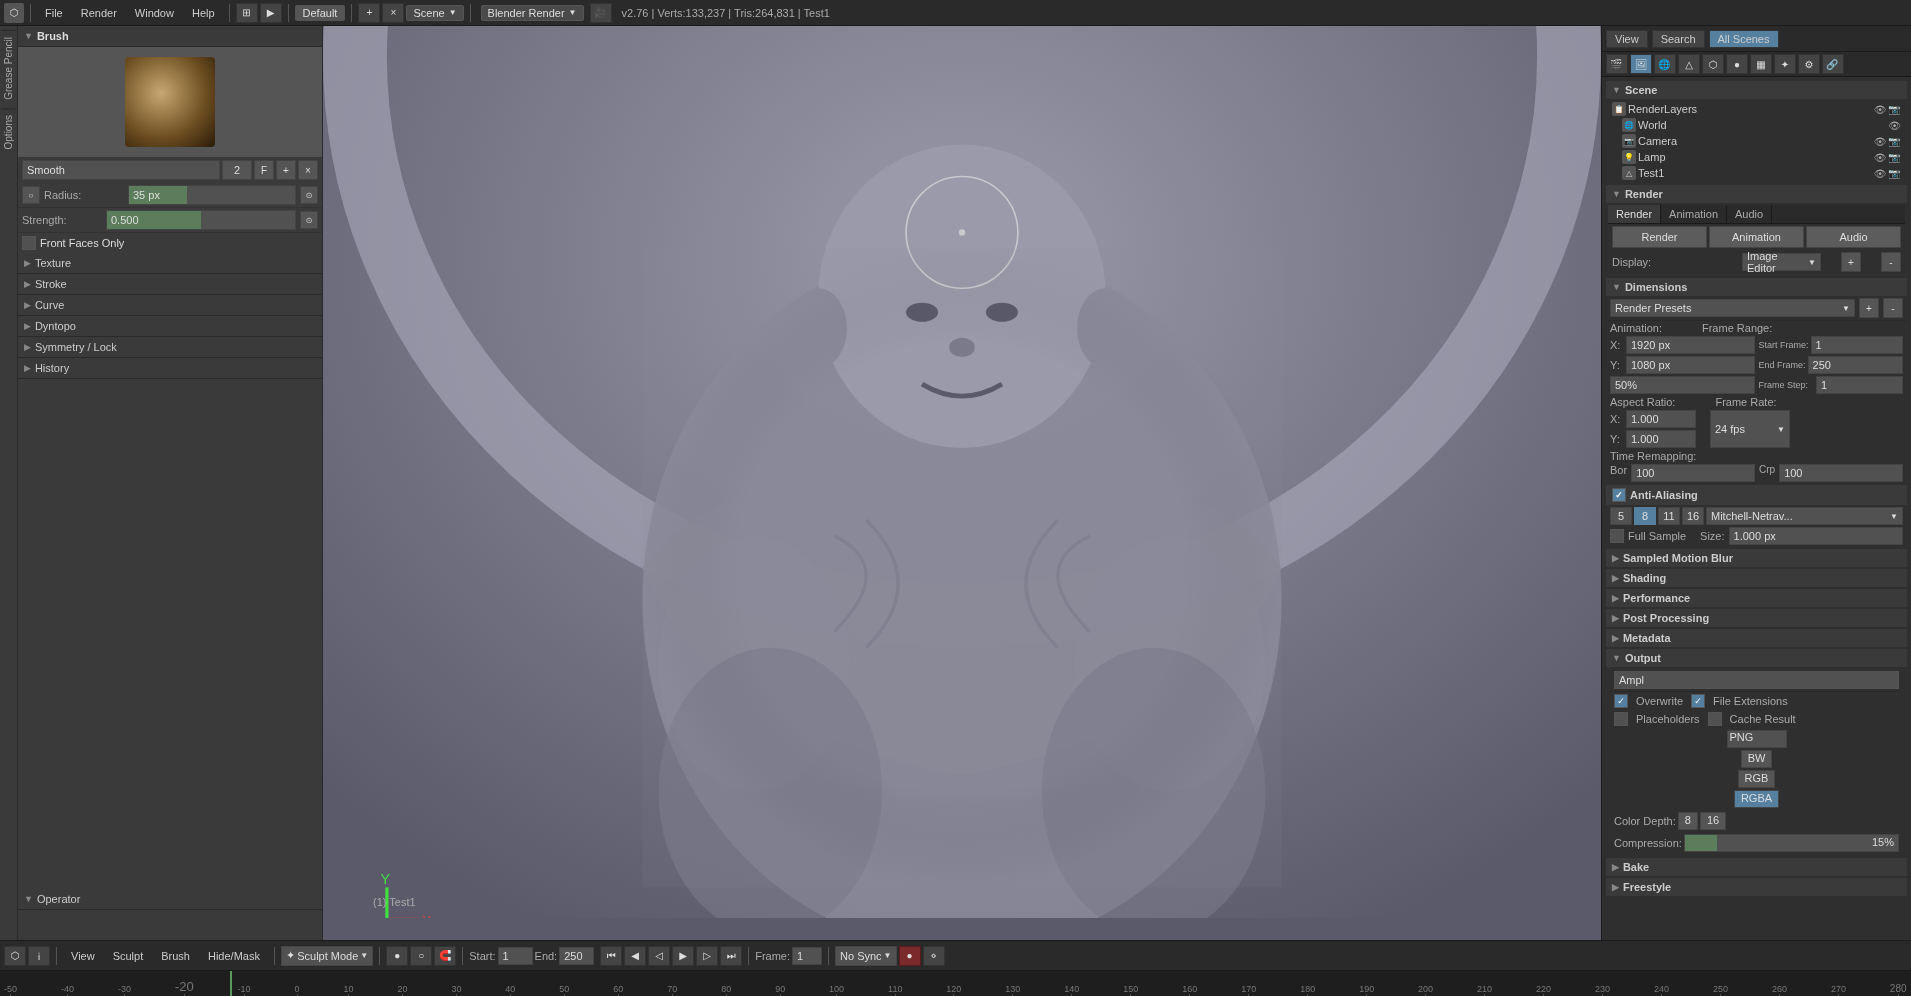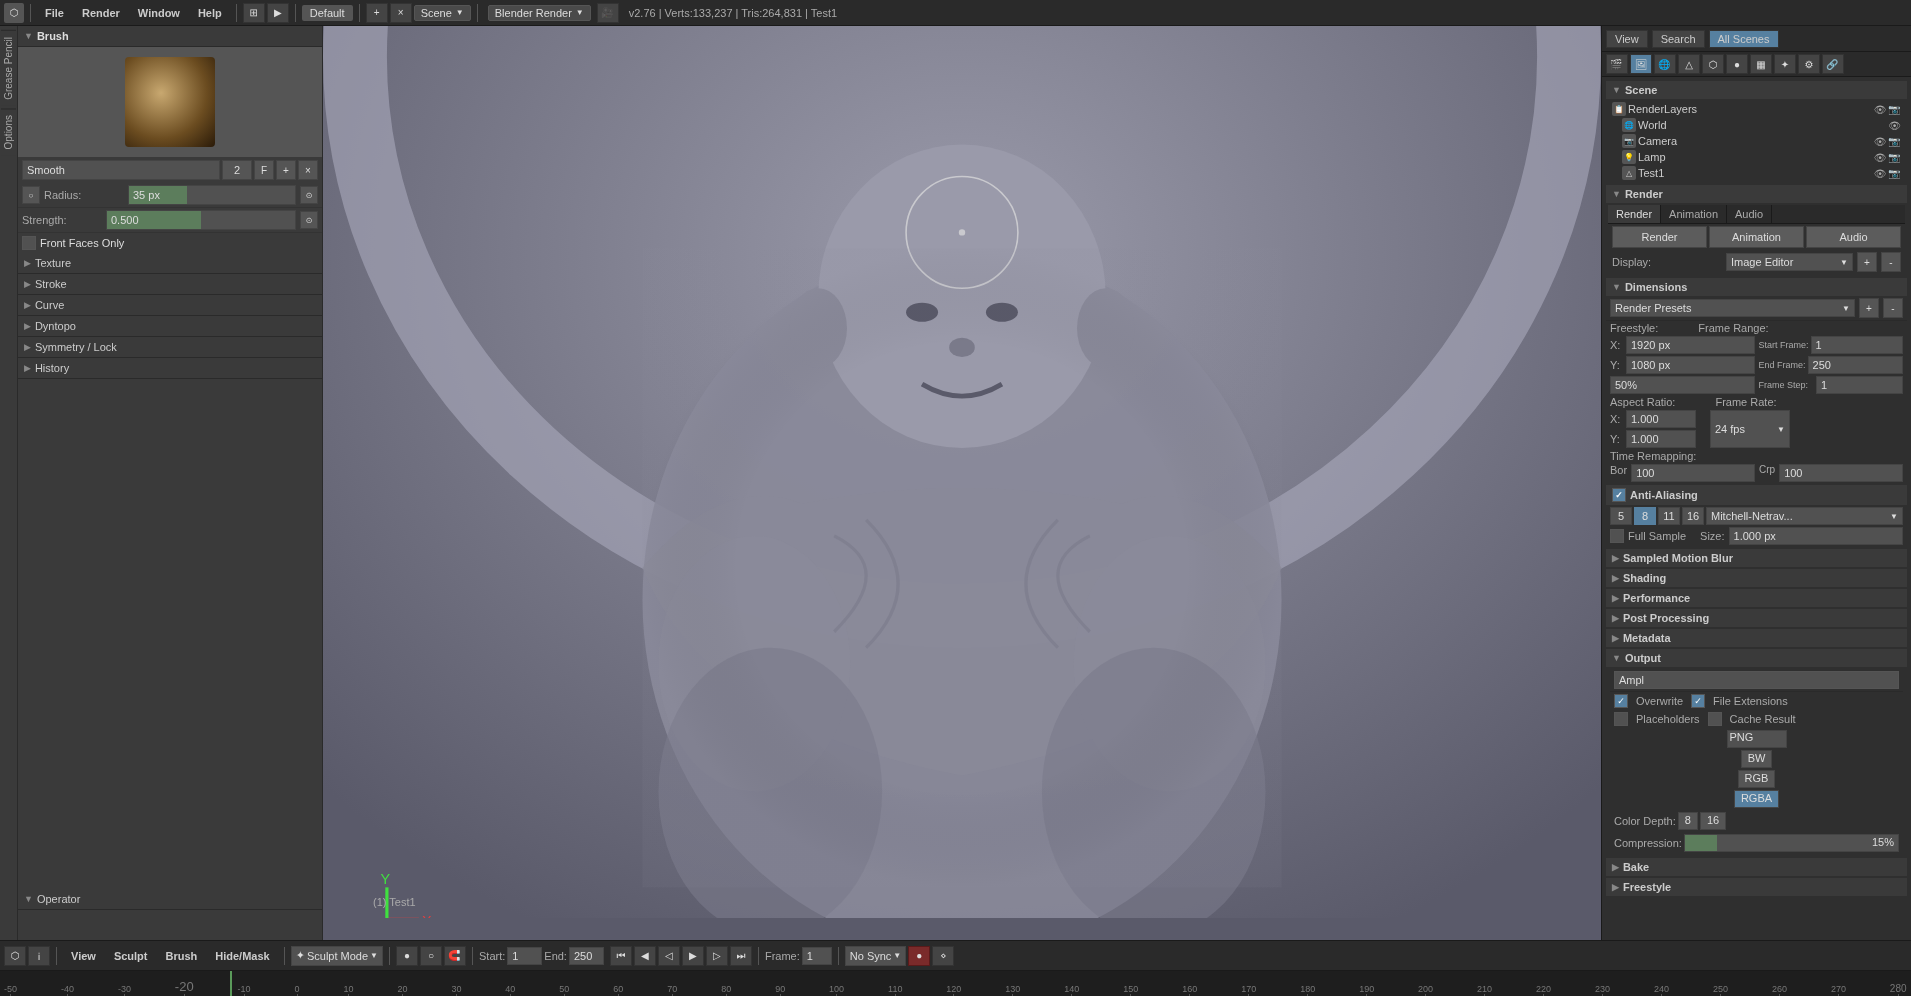--- a/index.html
+++ b/index.html
@@ -29,21 +29,20 @@
       background: #555;
       border-radius: 2px;
       display: flex; align-items: center; justify-content: center;
       font-size: 10px;
     }
     .top-menu-item {
       padding: 2px 8px;
       color: #ccc;
       font-size: 11px;
       cursor: pointer;
-      font-weight: bold;
     }
     .top-bar-sep { width: 1px; height: 18px; background: #555; margin: 0 4px; }
     .layout-btn {
       padding: 2px 8px;
       background: #555;
       border-radius: 2px;
       color: #ddd;
       font-size: 11px;
       cursor: pointer;
     }
@@ -531,21 +530,21 @@
       height: 22px;
       background: #5c5c5c;
       border: 1px solid #444;
       color: #ddd;
       font-size: 11px;
       cursor: pointer;
       display: flex; align-items: center; justify-content: center;
     }
 
     .display-row {
-      display: flex; align-items: center; padding: 2px 4px; gap: 4px;
+      display: flex; align-items: center; padding: 2px 4px; gap: 20px;
     }
 
   </style>
 </head>
 <body>
 
 <div class="top-bar">
   <div class="top-bar-icon">⬡</div>
   <div class="top-bar-sep"></div>
   <div class="top-menu-item">File</div>
@@ -836,21 +835,21 @@
         <div class="r-row">
           <div class="r-dropdown" style="display:flex;align-items:center;justify-content:space-between;">
             <span>Render Presets</span>
             <span style="font-size:8px;">▼</span>
           </div>
           <div class="small-btn">+</div>
           <div class="small-btn">-</div>
         </div>
 
         <div style="display:flex;padding:1px 4px;gap:40px;">
-          <span style="color:#aaa;font-size:11px;">Freestyle:</span>
+          <span style="color:#aaa;font-size:11px;">Animation:</span>
           <span style="color:#aaa;font-size:11px;">Frame Range:</span>
         </div>
         <div style="display:flex;padding:1px 4px;gap:4px;">
           <div style="display:flex;flex-direction:column;gap:2px;flex:1;">
             <div style="display:flex;align-items:center;gap:2px;">
               <span style="color:#aaa;font-size:11px;width:14px;">X:</span>
               <div class="r-input" style="display:flex;align-items:center;width:70px;">
                 <span>1920 px</span>
               </div>
             </div>

